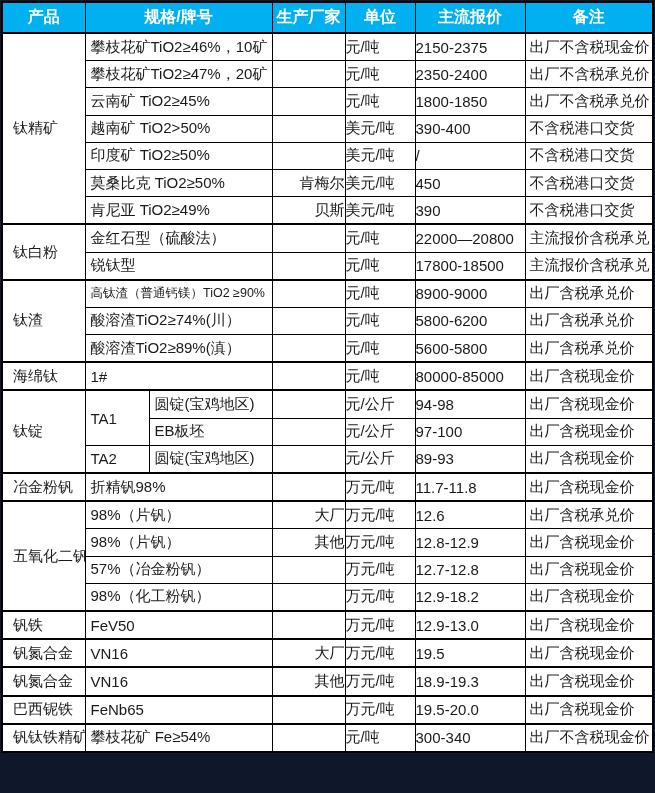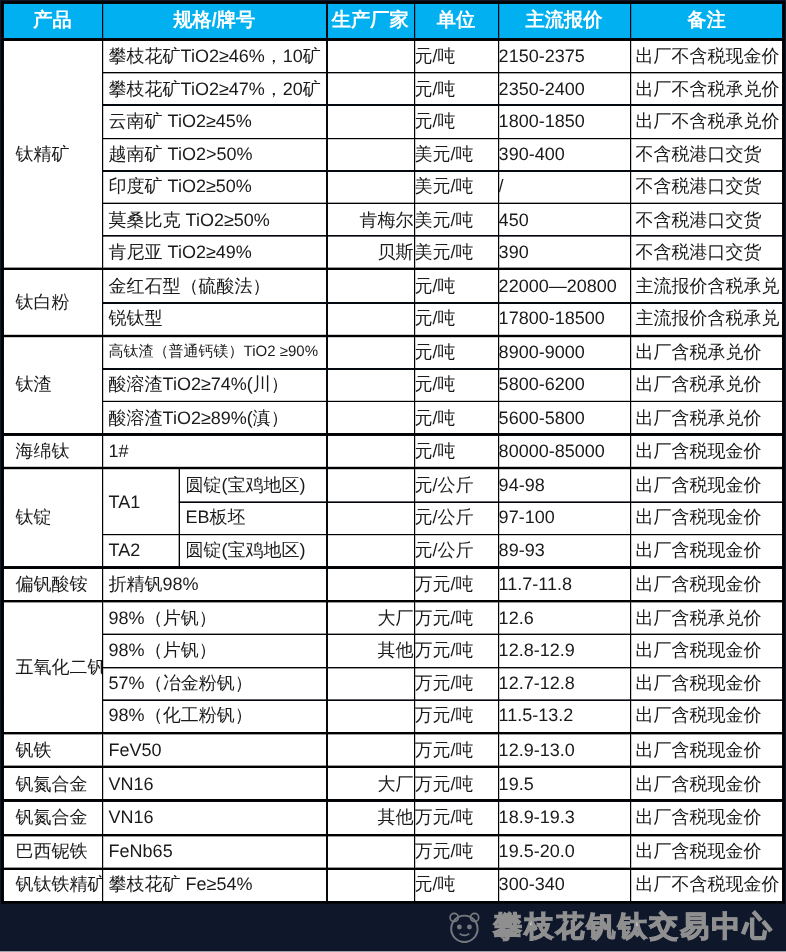--- a/index.html
+++ b/index.html
@@ -204,21 +204,21 @@
         </tr>
         <tr>
           <td class="c-spec" rowspan="1">TA2</td>
           <td class="c-spec">圆锭(宝鸡地区)</td>
           <td class="c-mfr"></td>
           <td class="c-unit">元/公斤</td>
           <td class="c-price">89-93</td>
           <td class="c-note">出厂含税现金价</td>
         </tr>
         <tr class="group-start">
-          <td class="c-product" rowspan="1">偏钒酸铵</td>
+          <td class="c-product" rowspan="1">冶金粉钒</td>
           <td class="c-spec" colspan="2">折精钒98%</td>
           <td class="c-mfr"></td>
           <td class="c-unit">万元/吨</td>
           <td class="c-price">11.7-11.8</td>
           <td class="c-note">出厂含税现金价</td>
         </tr>
         <tr class="group-start">
           <td class="c-product" rowspan="4">五氧化二钒</td>
           <td class="c-spec" colspan="2">98%（片钒）</td>
           <td class="c-mfr">大厂</td>
@@ -237,21 +237,21 @@
           <td class="c-spec" colspan="2">57%（冶金粉钒）</td>
           <td class="c-mfr"></td>
           <td class="c-unit">万元/吨</td>
           <td class="c-price">12.7-12.8</td>
           <td class="c-note">出厂含税现金价</td>
         </tr>
         <tr>
           <td class="c-spec" colspan="2">98%（化工粉钒）</td>
           <td class="c-mfr"></td>
           <td class="c-unit">万元/吨</td>
-          <td class="c-price">11.5-13.2</td>
+          <td class="c-price">12.9-18.2</td>
           <td class="c-note">出厂含税现金价</td>
         </tr>
         <tr class="group-start">
           <td class="c-product" rowspan="1">钒铁</td>
           <td class="c-spec" colspan="2">FeV50</td>
           <td class="c-mfr"></td>
           <td class="c-unit">万元/吨</td>
           <td class="c-price">12.9-13.0</td>
           <td class="c-note">出厂含税现金价</td>
         </tr>
@@ -283,25 +283,14 @@
           <td class="c-product" rowspan="1">钒钛铁精矿</td>
           <td class="c-spec" colspan="2">攀枝花矿 Fe≥54%</td>
           <td class="c-mfr"></td>
           <td class="c-unit">元/吨</td>
           <td class="c-price">300-340</td>
           <td class="c-note">出厂不含税现金价</td>
         </tr>
       </tbody>
   </table>
 
-  <div class="watermark">
-    <svg class="watermark-logo" width="34" height="34" viewBox="0 0 34 34">
-      <circle cx="17" cy="19" r="11" fill="none" stroke="#9a9a9a" stroke-width="1.6"></circle>
-      <circle cx="8.5" cy="9.5" r="3.4" fill="none" stroke="#9a9a9a" stroke-width="1.4"></circle>
-      <circle cx="25.5" cy="9.5" r="3.4" fill="none" stroke="#9a9a9a" stroke-width="1.4"></circle>
-      <circle cx="12.8" cy="17.5" r="2" fill="#9a9a9a"></circle>
-      <circle cx="21.2" cy="17.5" r="2" fill="#9a9a9a"></circle>
-      <path d="M13 23 q4 3 8 0" fill="none" stroke="#9a9a9a" stroke-width="1.4"></path>
-    </svg>
-    <span class="watermark-text">攀枝花钒钛交易中心</span>
-  </div>
 
 </div>
 
 </body></html>

